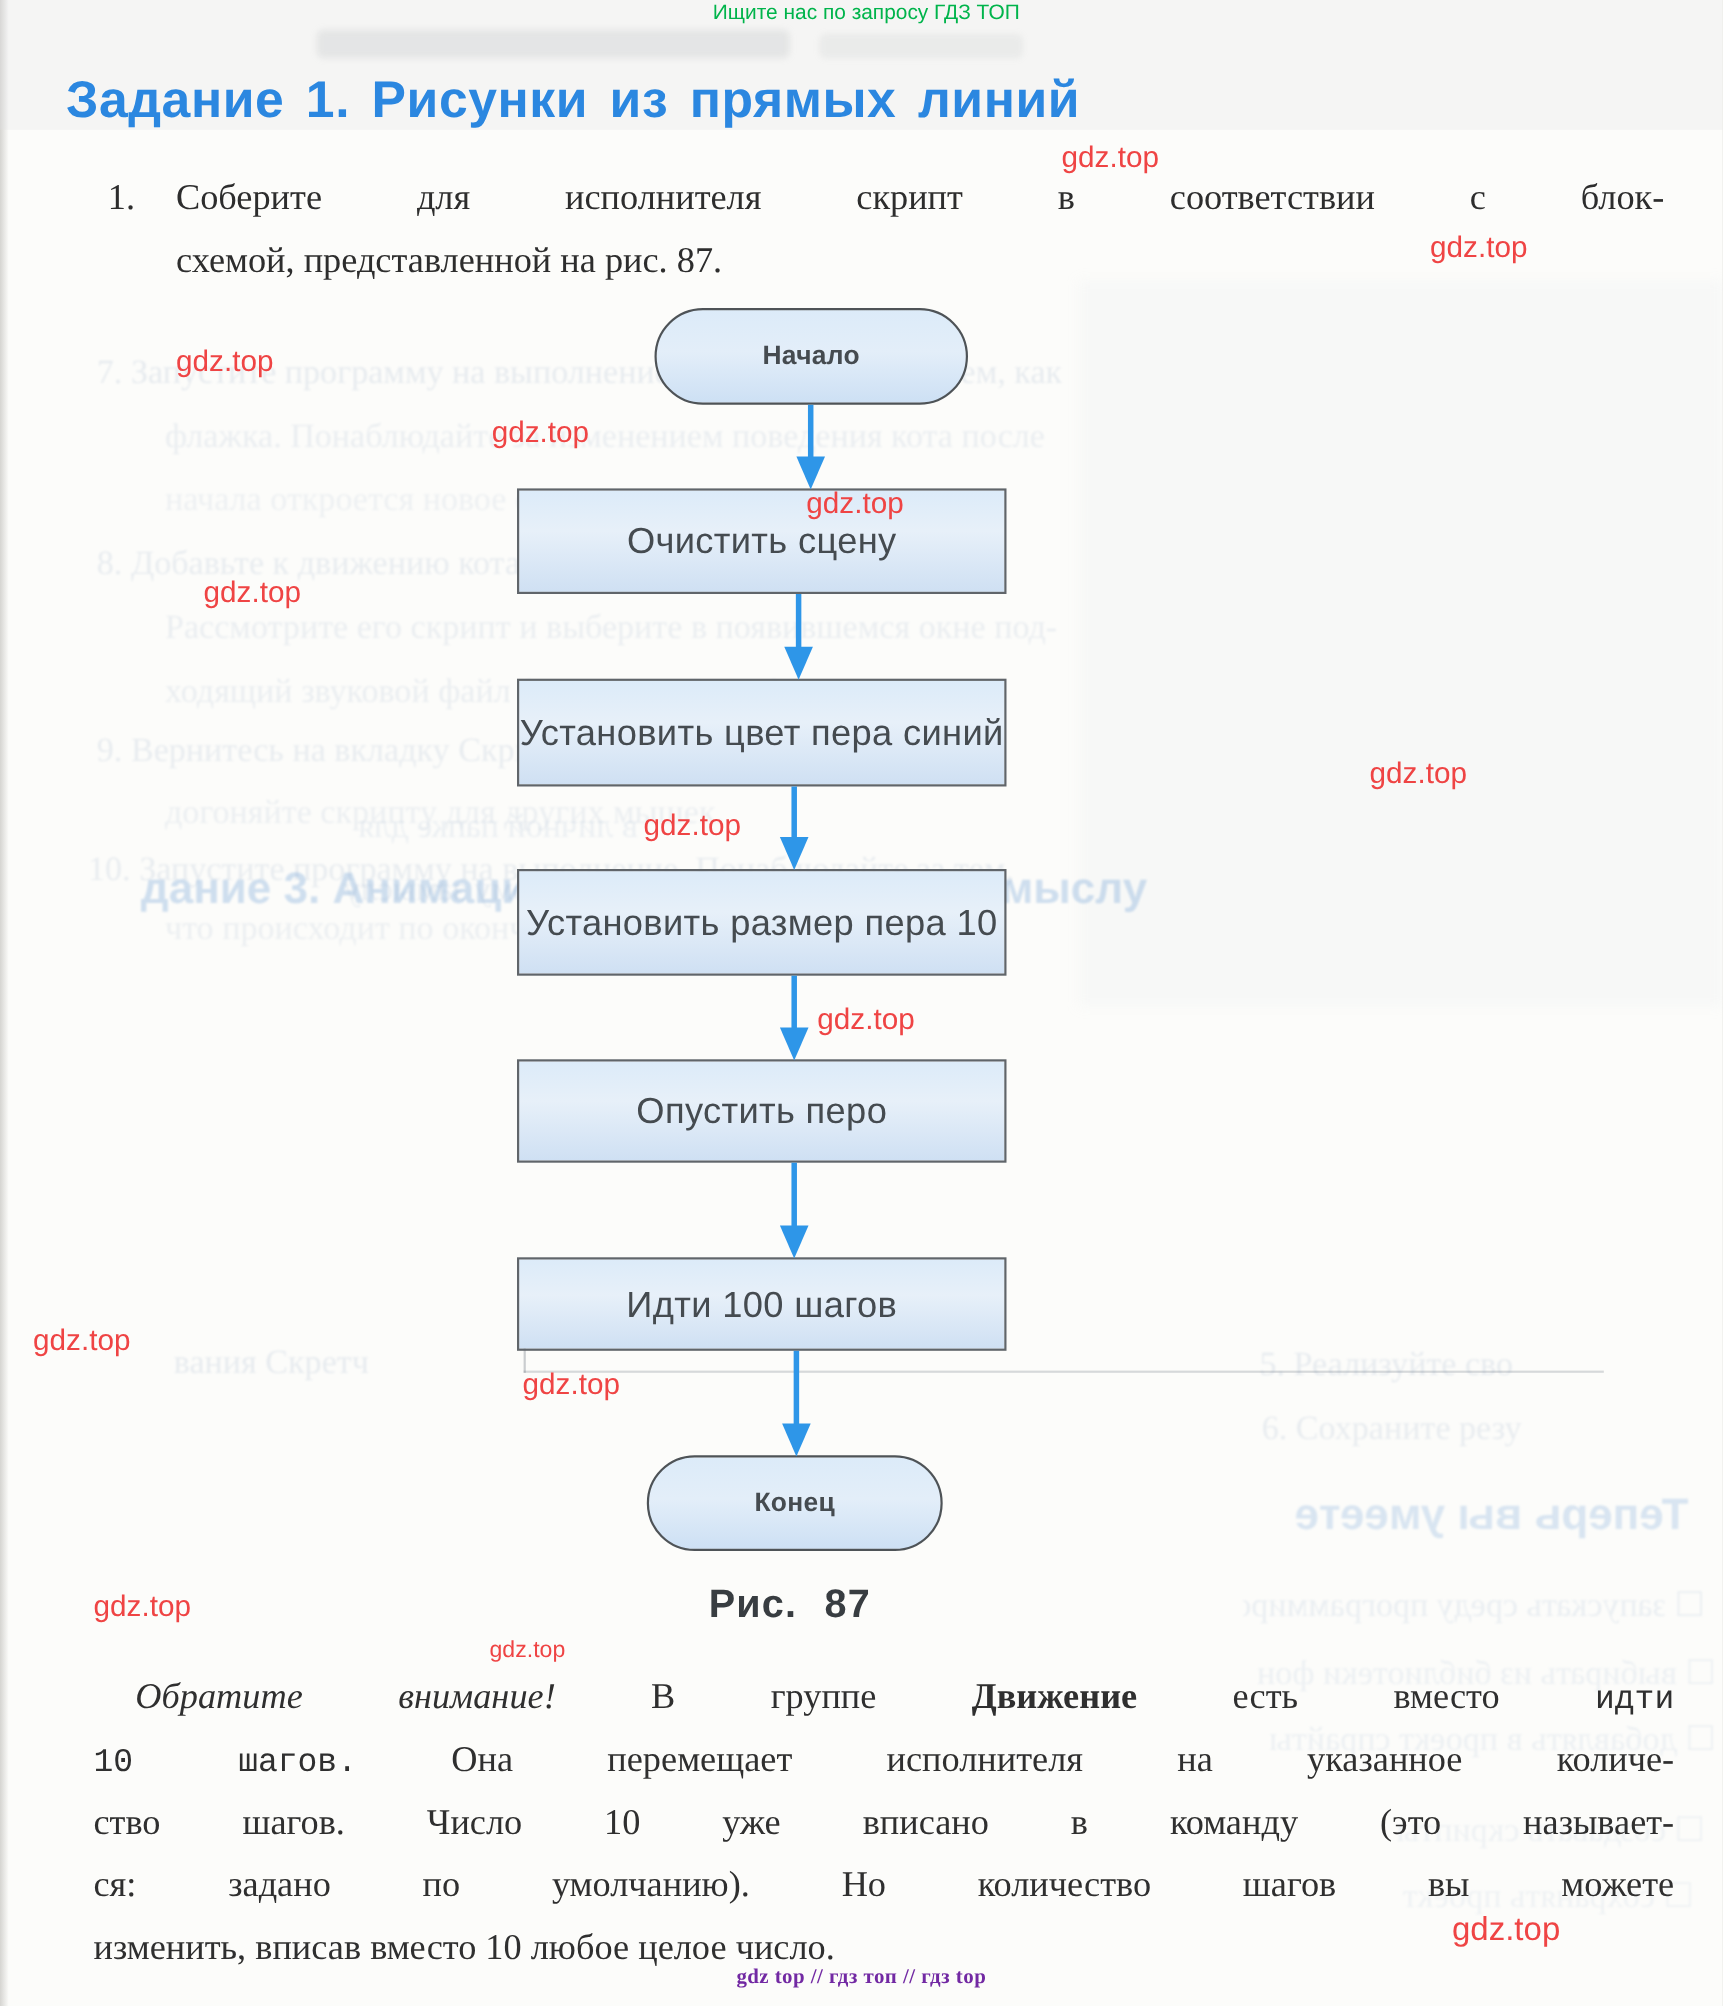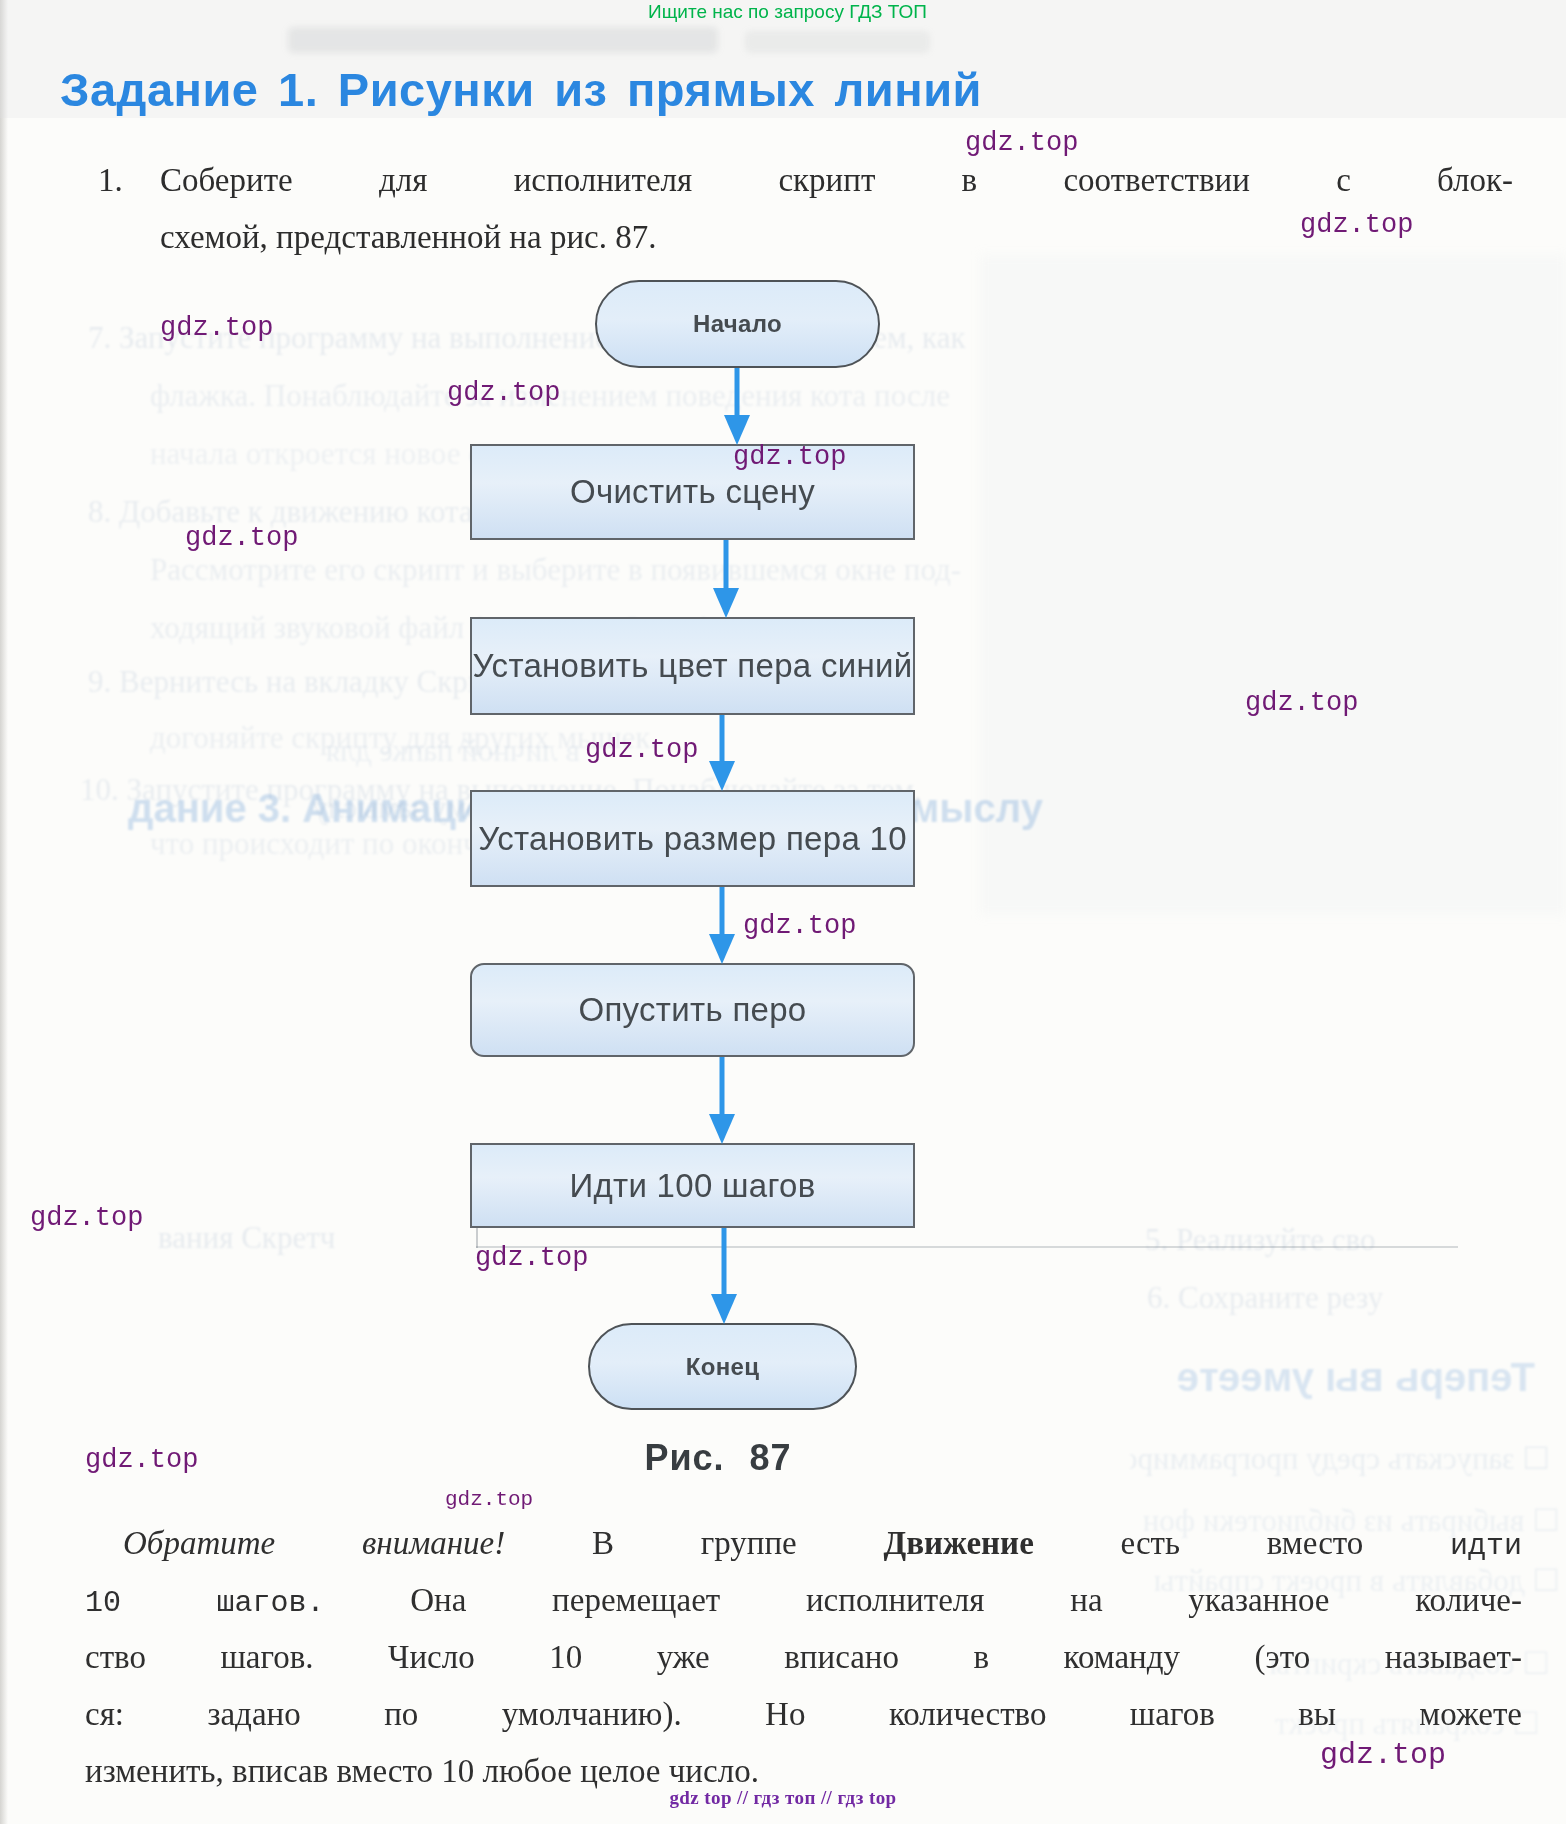--- a/index.html
+++ b/index.html
@@ -55,21 +55,21 @@
     letter-spacing:1px;word-spacing:14px;color:#383d41;}
 
   .note{position:absolute;left:85px;top:1515px;width:1437px;
     font-size:33px;line-height:57px;color:#2f2f2f;}
   .note .nline{height:57px;}
   .note .indent{padding-left:38px;}
   .run-i{font-style:italic;}
   .run-b{font-weight:bold;}
   .run-m{font-family:"Liberation Mono",monospace;font-size:30px;}
 
-  .wm{position:absolute;font-family:Liberation Mono, monospace;color:#701a75;
+  .wm{position:absolute;font-family:Liberation Sans, sans-serif;color:#ef4444;
     white-space:nowrap;line-height:1;}
   .footer{position:absolute;left:0;top:1787px;width:100%;text-align:center;
     font-family:Liberation Serif, serif;font-size:19px;font-weight:bold;letter-spacing:.4px;}
 </style>
 </head>
 <body>
 
 <div class="page">
 
   <div class="edge-left"></div>
@@ -115,21 +115,21 @@
         <div class="jline">Соберите для исполнителя скрипт в соответствии с блок-</div>
         <div class="lline">схемой, представленной на рис. 87.</div>
       </div>
   </div>
 
   <div id="flowchart">
       <div class="fc-node fc-terminator" style="left: 595px; top: 280px; width: 281px; height: 84px; color: rgb(69, 75, 80);">Начало</div>
       <div class="fc-node fc-process" style="left: 470px; top: 444px; width: 441px; height: 92px; color: rgb(69, 75, 80);">Очистить сцену</div>
       <div class="fc-node fc-process" style="left: 470px; top: 617px; width: 441px; height: 94px; color: rgb(69, 75, 80);">Установить цвет пера синий</div>
       <div class="fc-node fc-process" style="left: 470px; top: 790px; width: 441px; height: 93px; color: rgb(69, 75, 80);">Установить размер пера 10</div>
-      <div class="fc-node fc-process" style="left: 470px; top: 963px; width: 441px; height: 90px; color: rgb(69, 75, 80); border-radius: 14px;">Опустить перо</div>
+      <div class="fc-node fc-process" style="left: 470px; top: 963px; width: 441px; height: 90px; color: rgb(69, 75, 80);">Опустить перо</div>
       <div class="fc-node fc-process" style="left: 470px; top: 1143px; width: 441px; height: 81px; color: rgb(69, 75, 80);">Идти 100 шагов</div>
       <div class="fc-node fc-terminator" style="left: 588px; top: 1323px; width: 265px; height: 83px; color: rgb(69, 75, 80);">Конец</div>
       <div class="fc-arrow" style="left: 723px; top: 368px; width: 28px; height: 76px;">
         <div class="shaft" style="height: 50px; background: rgb(46, 150, 232);"></div>
         <div class="head" style="border-top: 30px solid rgb(46, 150, 232);"></div>
       </div>
       <div class="fc-arrow" style="left: 712px; top: 540px; width: 28px; height: 77px;">
         <div class="shaft" style="height: 51px; background: rgb(46, 150, 232);"></div>
         <div class="head" style="border-top: 30px solid rgb(46, 150, 232);"></div>
       </div>

